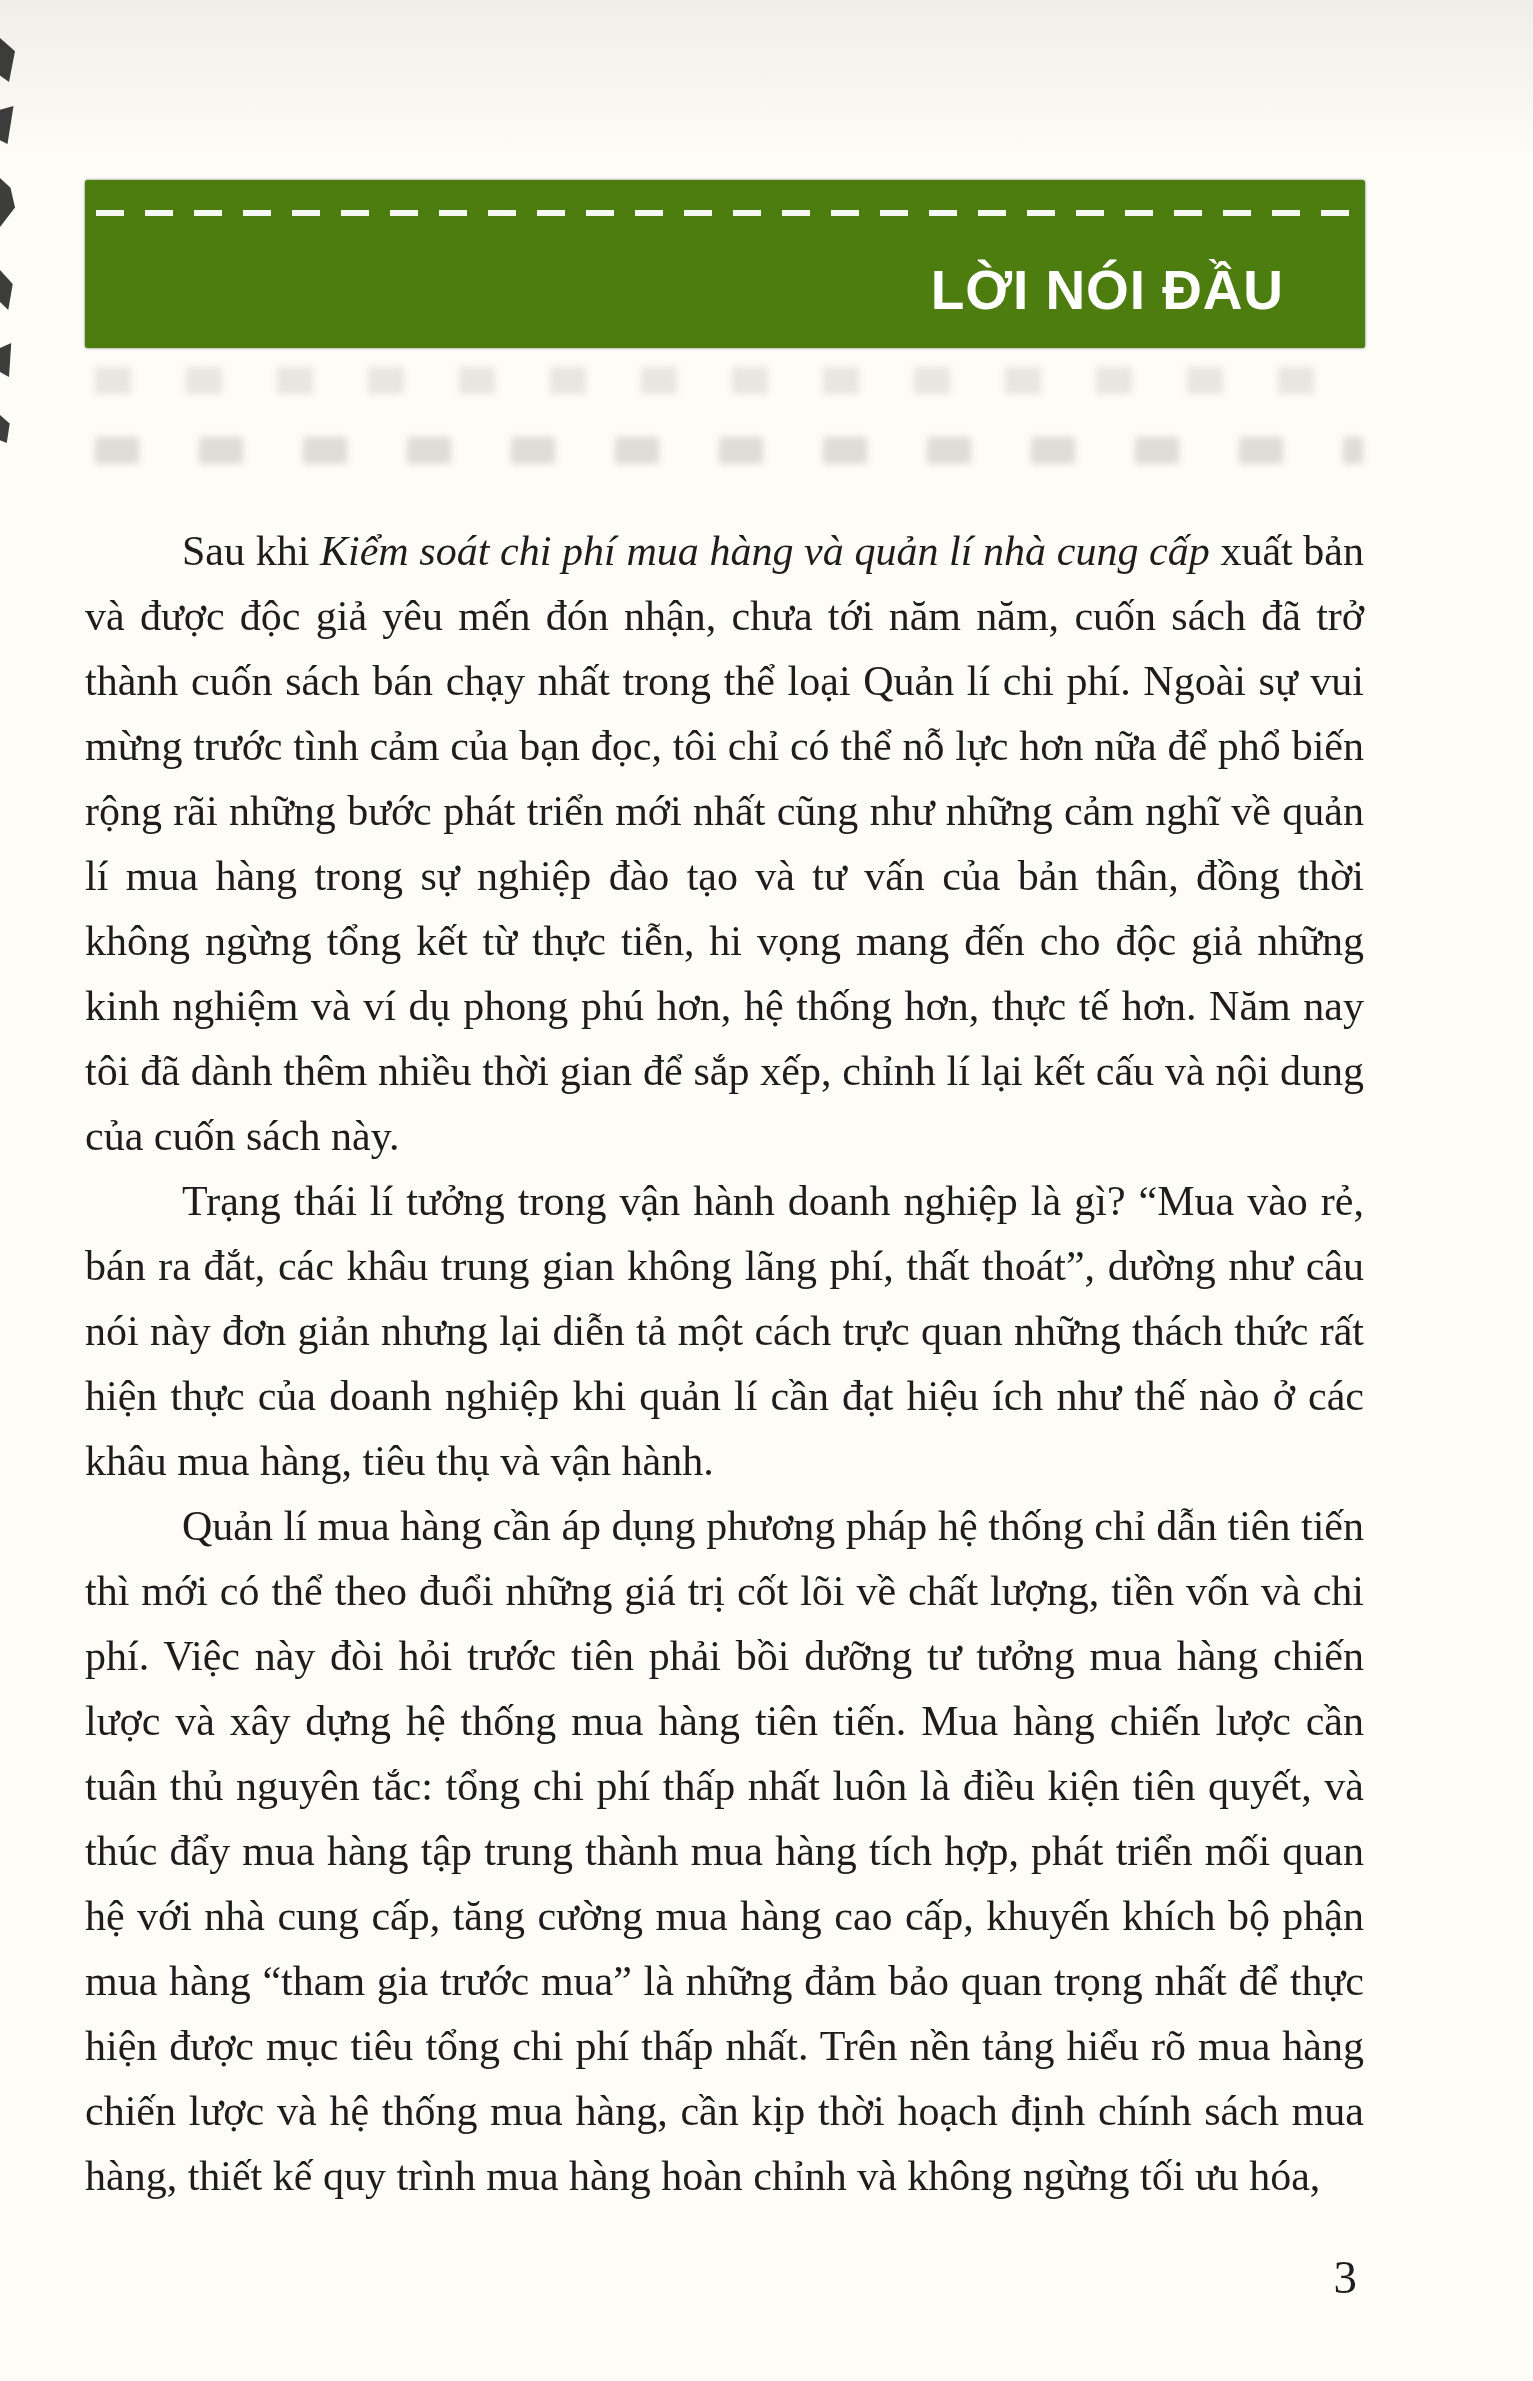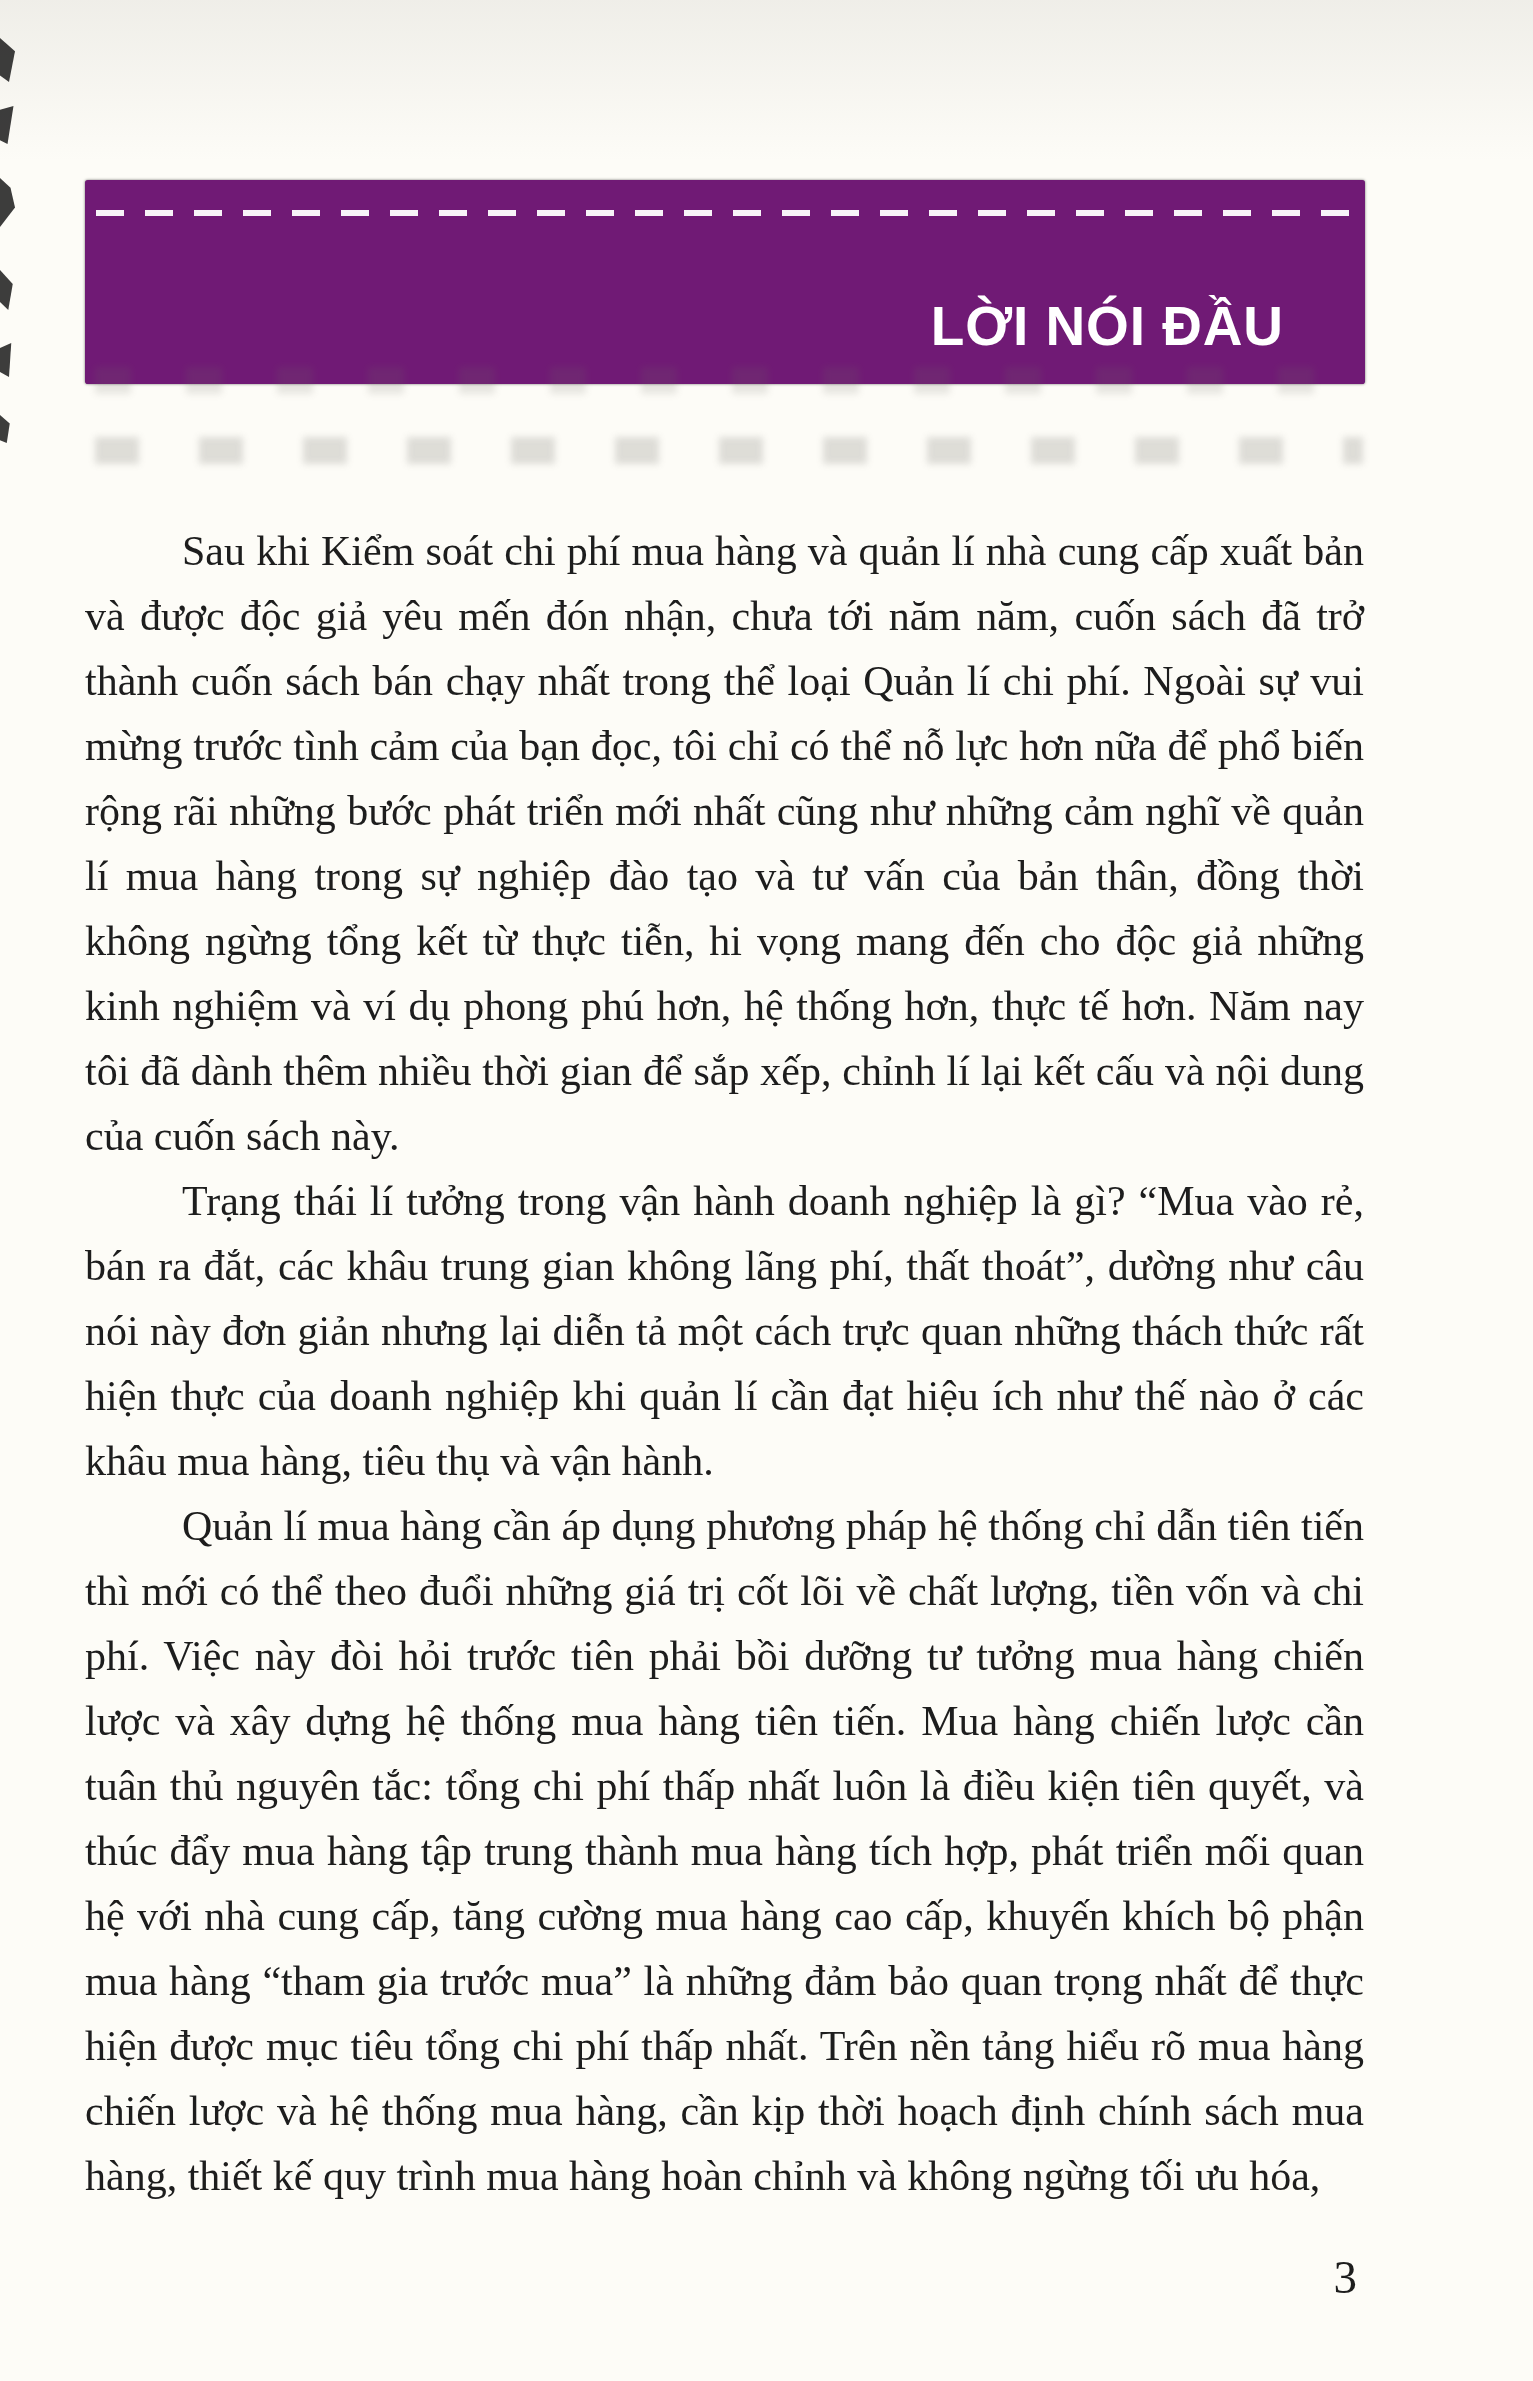--- a/index.html
+++ b/index.html
@@ -24,22 +24,22 @@
     background: linear-gradient(180deg, rgba(190,188,180,0.22), rgba(190,188,180,0.0) 85%);
     pointer-events: none;
   }
 
   
   .header-band {
     position: absolute;
     left: 85px;
     top: 180px;
     width: 1280px;
-    height: 204px;
-    background: #701a75;
+    height: 168px;
+    background: #4d7c0f;
     border-radius: 2.8px;
     box-shadow: 0 0 2.8px rgba(0,0,0,0.55);
   }
   .dashed-line {
     position: absolute;
     left: 11.4px;
     right: 11.4px;
     top: 30px;
     height: 5.7px;
     background: repeating-linear-gradient(
@@ -114,20 +114,21 @@
     color: #1d1d1d;
     font-size: 42px;
     line-height: 65px;
     text-align: justify;
   }
   .content p {
     margin: 0;
     text-indent: 97px;
   }
   .book-title-italic {
+    font-style: italic;
   }
 
   .page-number {
     position: absolute;
     right: 176px;
     top: 2250px;
     font-size: 47px;
     color: #1d1d1d;
   }
 </style>

